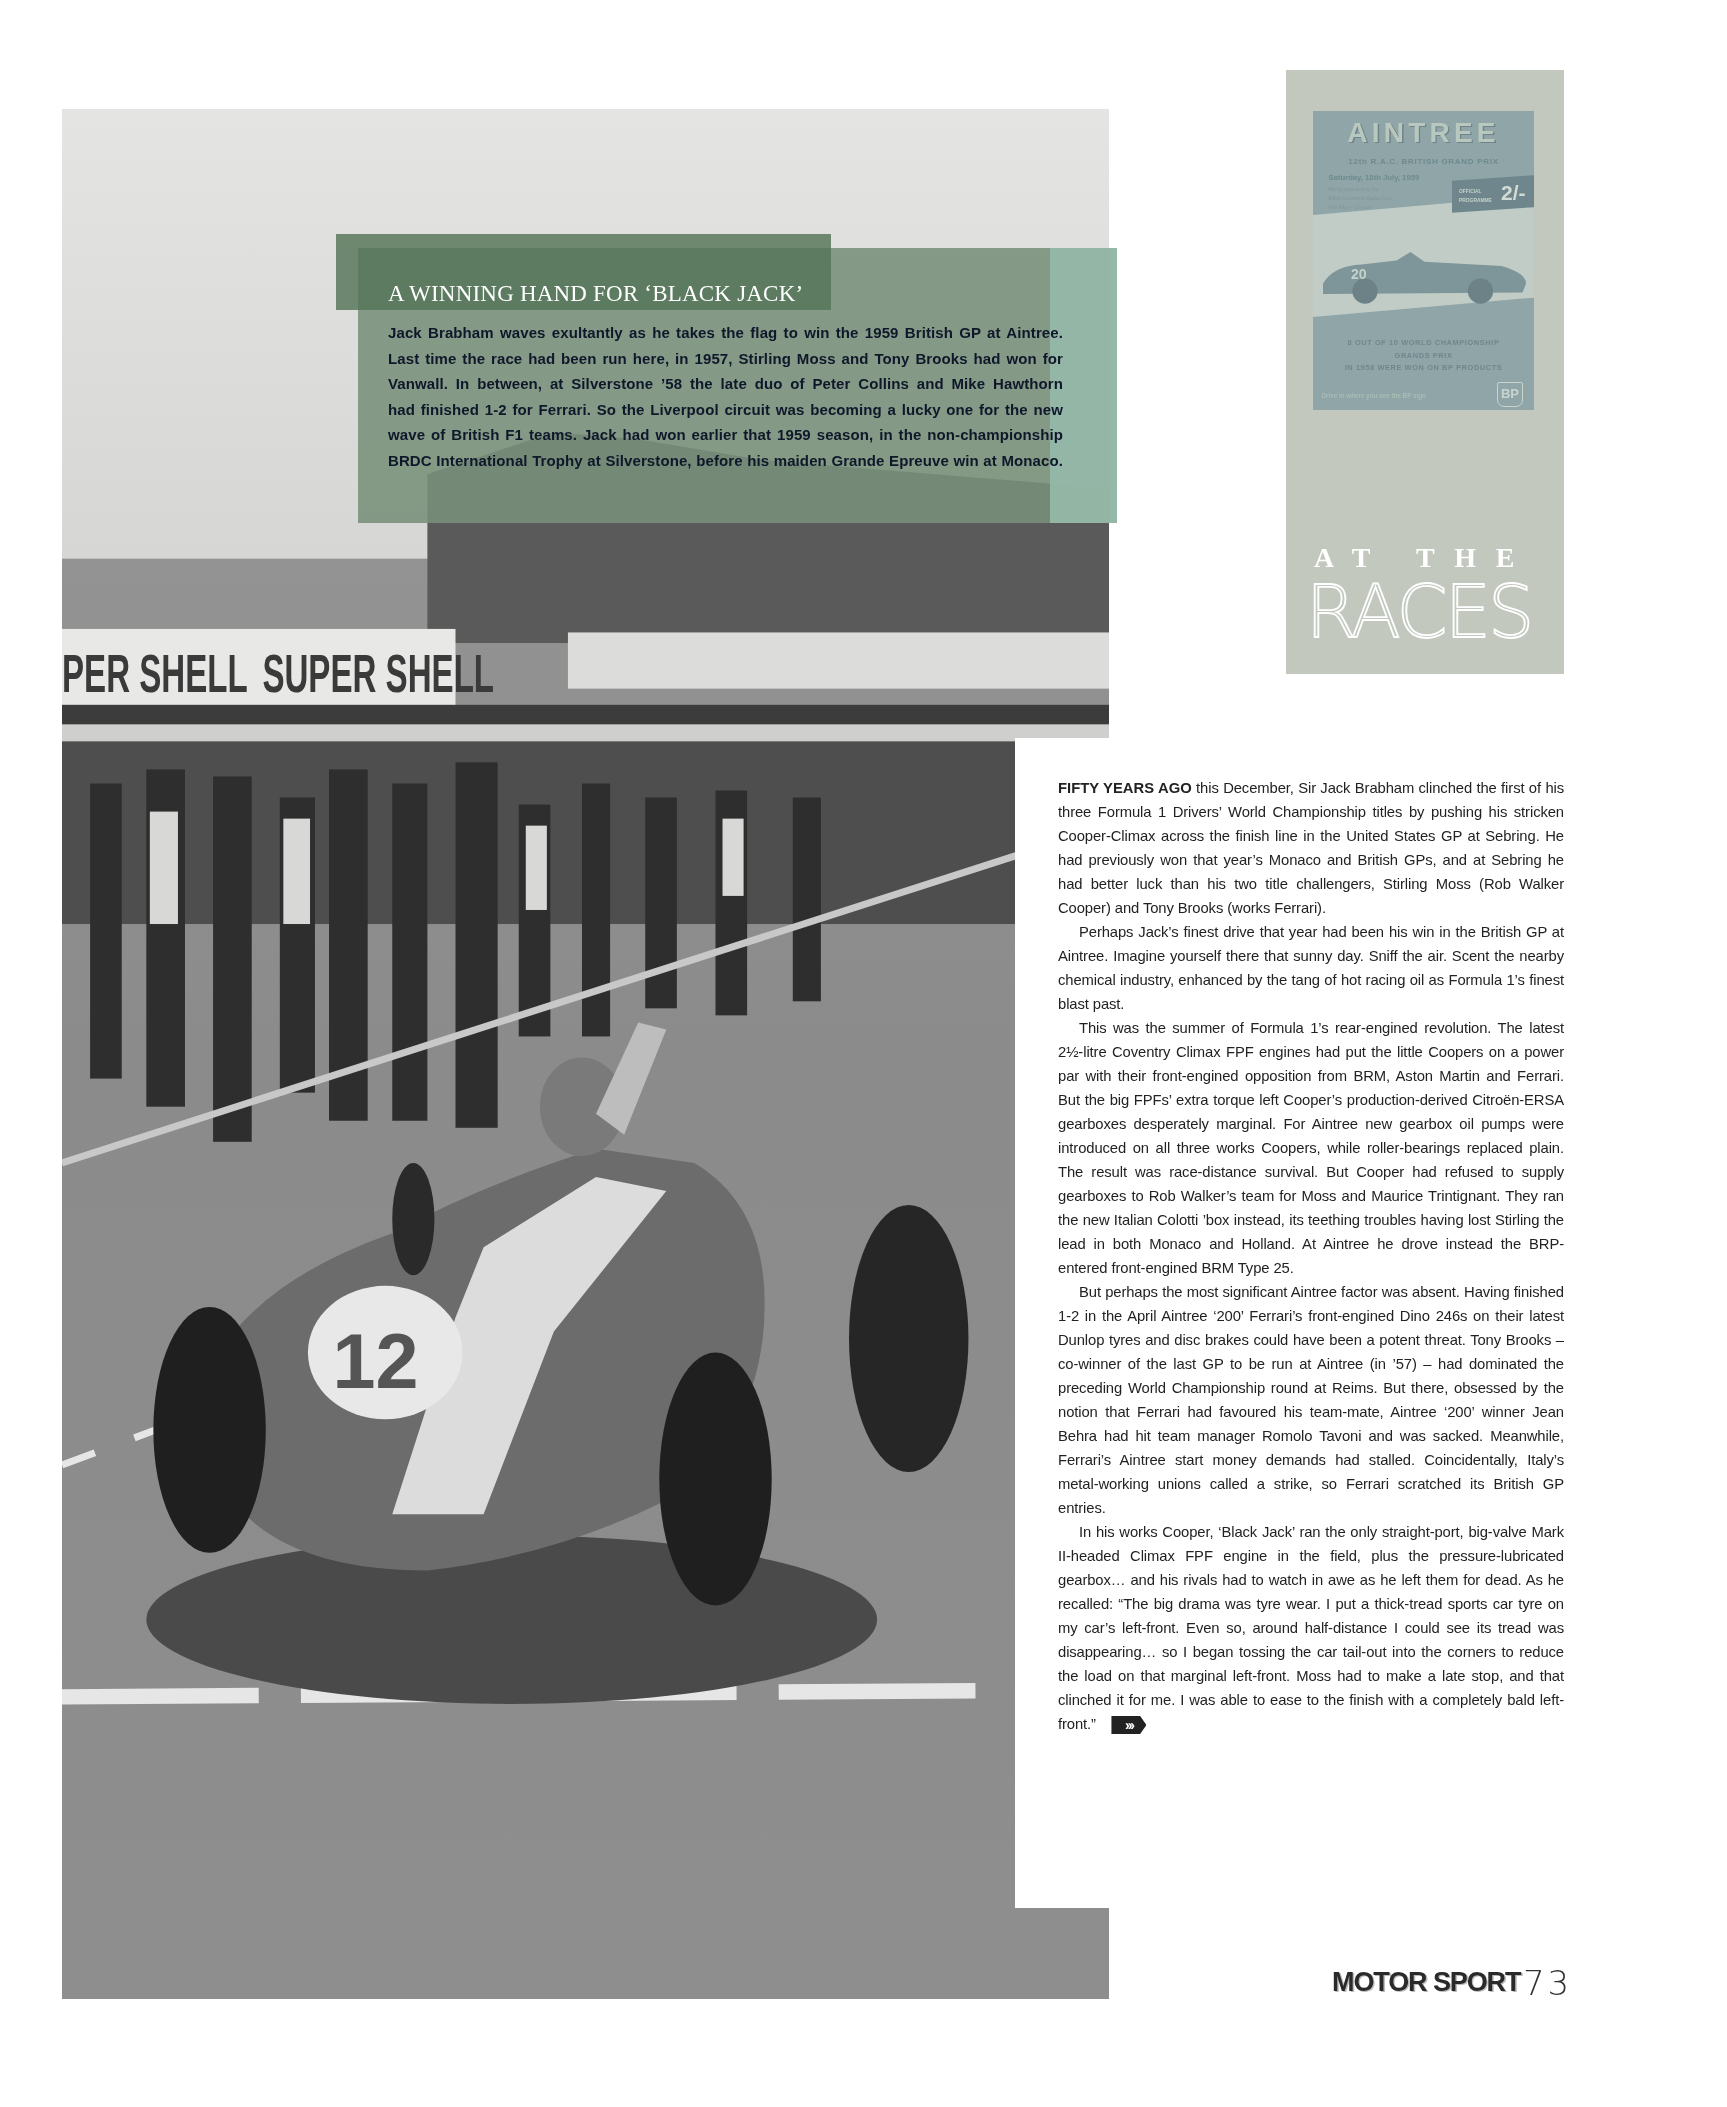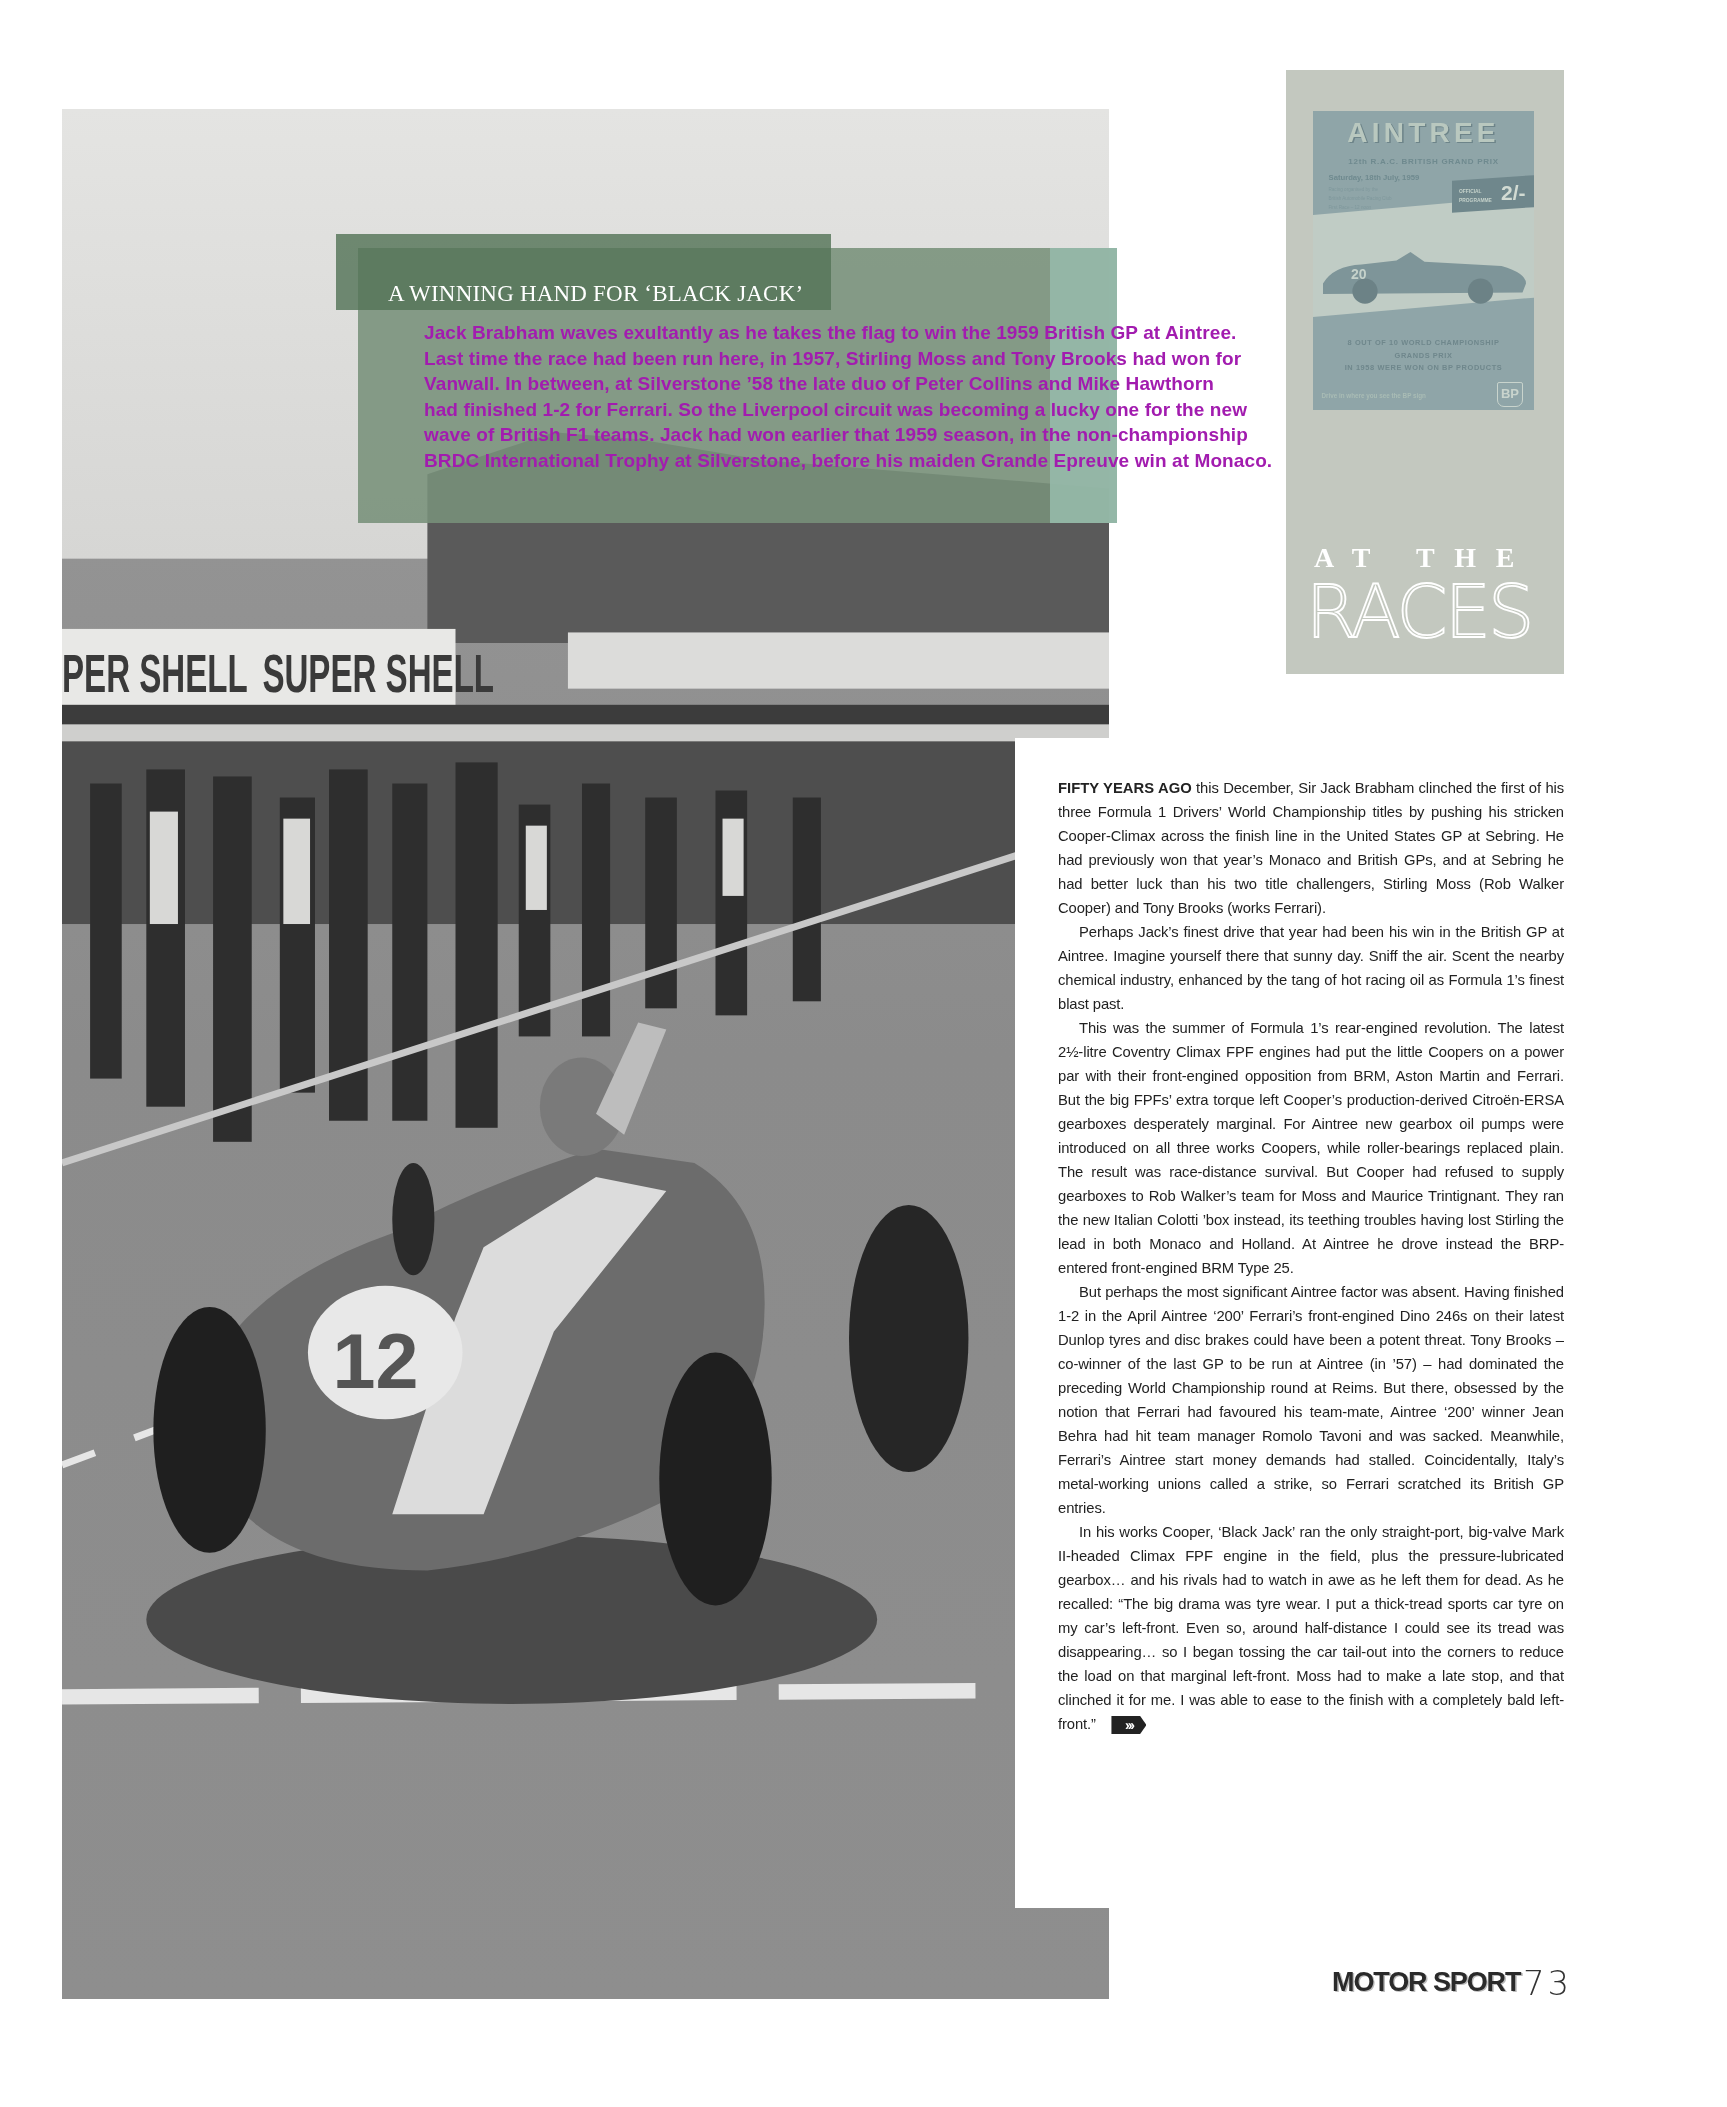--- a/index.html
+++ b/index.html
@@ -8,21 +8,21 @@
   
   #photo { position:absolute; left:62px; top:109px; width:1047px; height:1890px; overflow:hidden;
            background:linear-gradient(180deg,#e3e3e1 0%,#dcdcda 22%,#bdbdbb 30%,#6b6b6b 36%,#4c4c4c 46%,#7a7a7a 52%,#8d8d8d 70%,#8a8a8a 100%); }
   #photo svg { position:absolute; left:0; top:0; width:1047px; height:1890px; }
 
   
   .cap-back { position:absolute; left:358px; top:248px; width:759px; height:275px; background:rgba(120,145,122,0.88); }
   .cap-back-edge { position:absolute; left:1050px; top:248px; width:67px; height:275px; background:rgba(150,185,170,0.9); }
   .cap-title-box { position:absolute; left:336px; top:234px; width:495px; height:76px; background:rgba(84,116,88,0.82); }
   .cap-title { position:absolute; left:388px; top:281px; font-family:"Liberation Serif", serif; font-size:23px; color:#ffffff; letter-spacing:0.2px; white-space:nowrap; }
-  .cap-body { position:absolute; left:388px; top:320px; width:675px; font-family:"Liberation Sans", sans-serif; font-weight:bold; font-size:19px; line-height:25.5px; color:#a21caf; text-align:justify; letter-spacing:0.1px;margin-left:36px; }
+  .cap-body { position:absolute; left:388px; top:320px; width:675px; font-family:"Liberation Sans", sans-serif; font-weight:bold; font-size:15px; line-height:25.5px; color:#0f172a; text-align:justify; letter-spacing:0.1px; }
   .cap-body span { display:block; white-space:nowrap; text-align-last:justify; }
   .cap-body span:last-child { text-align-last:justify; }
 
   
   .side { position:absolute; left:1286px; top:70px; width:278px; height:604px; background:#c3c8bf; }
   .poster { position:absolute; left:27px; top:41px; width:221px; height:299px; background:#8fa5a8; overflow:hidden; }
   .poster .aintree { position:absolute; left:0; width:100%; top:5.6px; text-align:center; font-family:Liberation Sans, sans-serif; font-weight:bold; font-size:28px; letter-spacing:4.2px; color:#b9c8bf; text-shadow:1.4px 1.4px 0 #6d8489; }
   .poster .rac { position:absolute; left:0; width:100%; top:46px; text-align:center; font-family:"Liberation Sans", sans-serif; font-weight:bold; font-size:8px; color:#6f8a8f; letter-spacing:0.7px; }
   .poster .date { position:absolute; left:15.5px; top:62px; font-family:"Liberation Sans", sans-serif; font-weight:bold; font-size:7.7px; color:#6f8a8f; }
   .poster .org { position:absolute; left:15.5px; top:74px; font-family:"Liberation Sans", sans-serif; font-size:4.6px; line-height:9px; color:#7f989c; }

